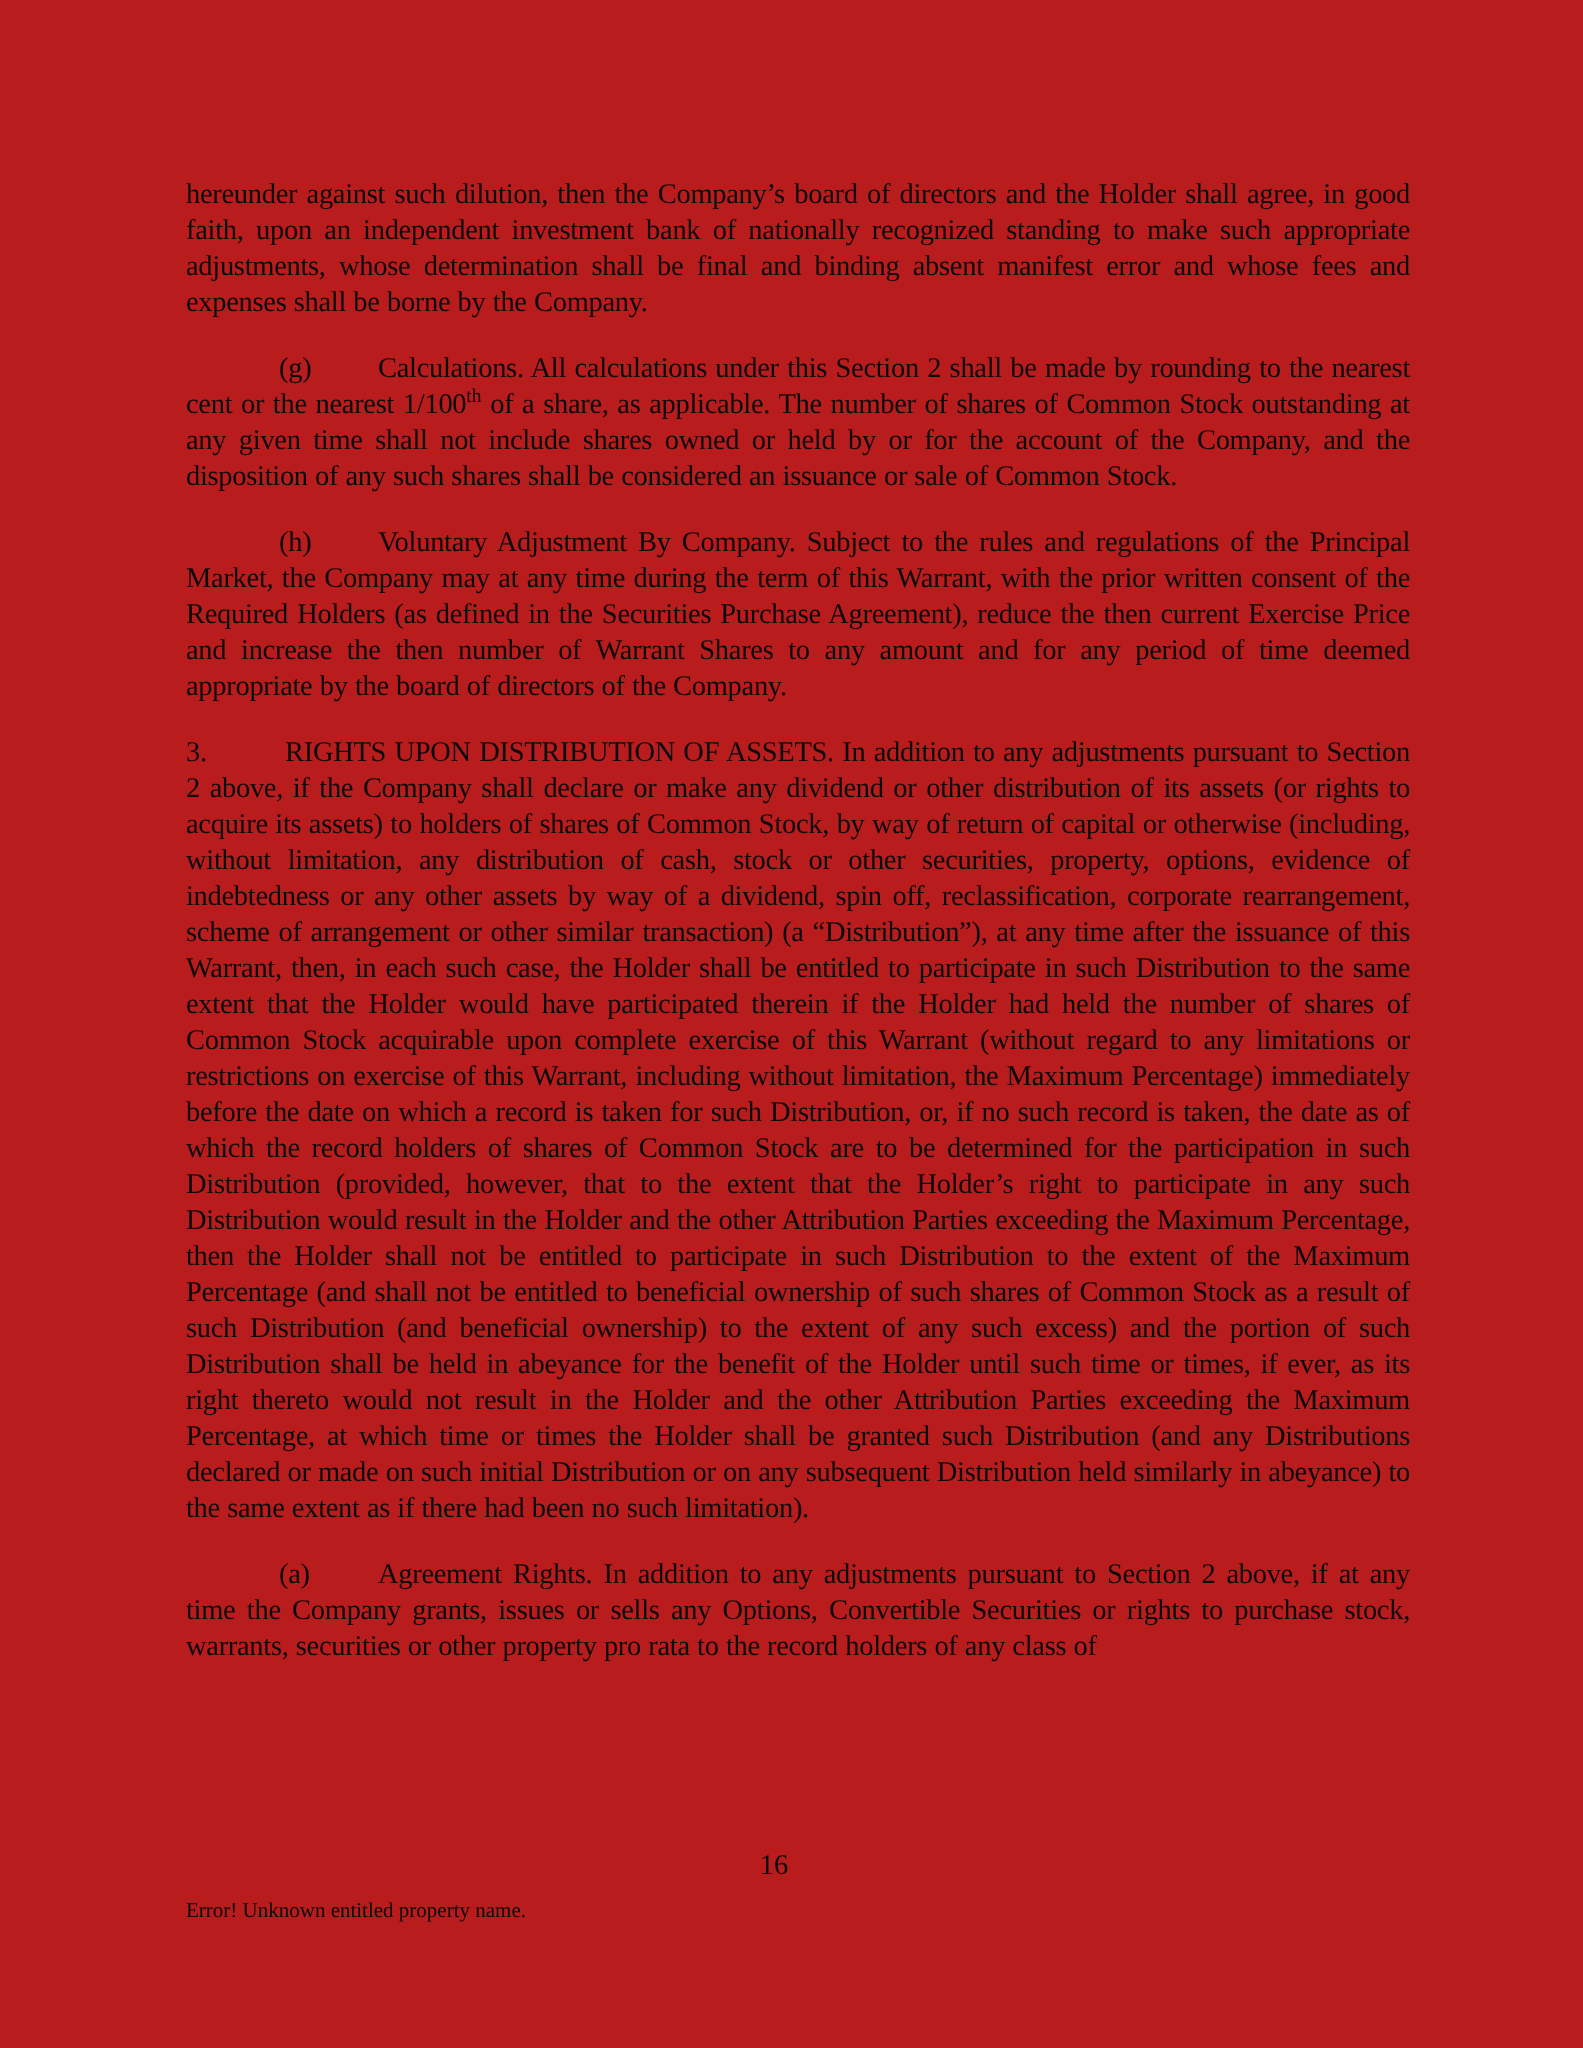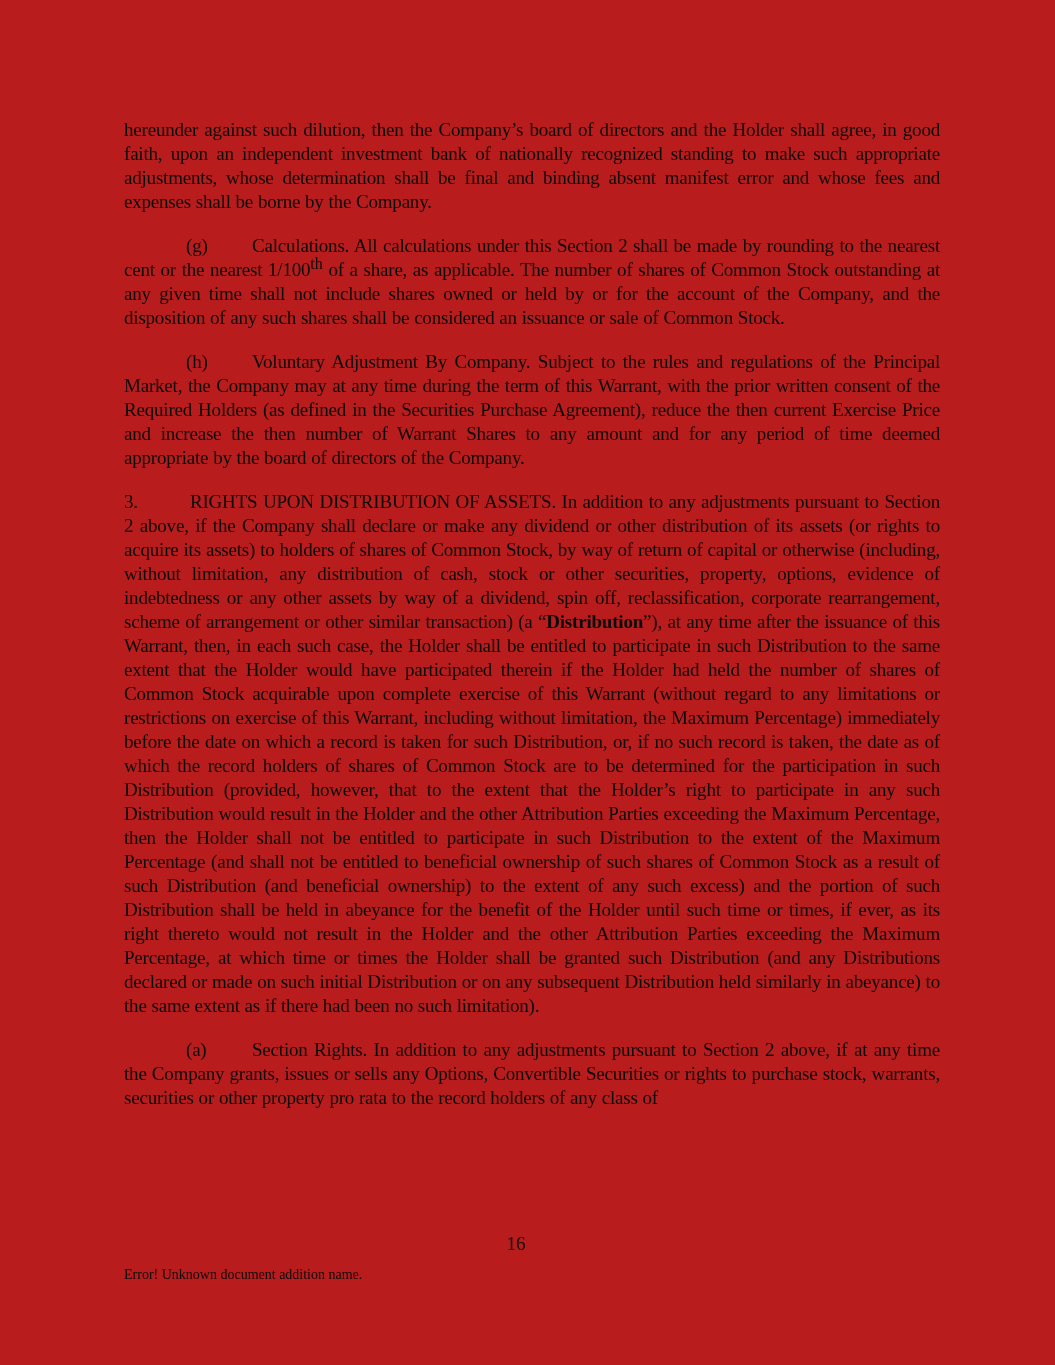--- a/index.html
+++ b/index.html
@@ -22,22 +22,22 @@
     text-align:justify;
     font-size:19px;
     line-height:24px;
     letter-spacing:-0.2px;
     word-spacing:0.3px;
   }
   .para + .para{margin-top:20px;}
   .tab{display:inline-block;width:62px;}
   .lbl{display:inline-block;width:66px;}
   .u{text-underline-offset:3px;}
-  .sup{font-size:16px;vertical-align:super;line-height:0;letter-spacing:0;}
-  .bold-term{font-weight:bold;}
+  .sup{font-size:13px;vertical-align:super;line-height:0;letter-spacing:0;}
+  .bold-term{font-weight:normal;}
   .page-number{
     position:absolute;
     top:1232px;left:108px;width:816px;
     text-align:center;
     font-size:19px;line-height:24px;
   }
   .footer-error{
     position:absolute;
     top:1266px;left:124px;
     font-size:14px;line-height:18px;
@@ -51,19 +51,19 @@
 
     <p class="para"><span>hereunder against such dilution, then the Company’s board of directors and the Holder shall agree, in good faith, upon an independent investment bank of nationally recognized standing to make such appropriate adjustments, whose determination shall be final and binding absent manifest error and whose fees and expenses shall be borne by the Company.</span></p>
 
     <p class="para"><span class="tab"></span><span class="lbl">(g)</span><span class="u">Calculations</span><span>.  All calculations under this Section 2 shall be made by rounding to the nearest cent or the nearest 1/100</span><sup class="sup">th</sup><span> of a share, as applicable.  The number of shares of Common Stock outstanding at any given time shall not include shares owned or held by or for the account of the Company, and the disposition of any such shares shall be considered an issuance or sale of Common Stock.</span></p>
 
     <p class="para"><span class="tab"></span><span class="lbl">(h)</span><span class="u">Voluntary Adjustment By Company</span><span>.  Subject to the rules and regulations of the Principal Market, the Company may at any time during the term of this Warrant, with the prior written consent of the Required Holders (as defined in the Securities Purchase Agreement), reduce the then current Exercise Price and increase the then number of Warrant Shares to any amount and for any period of time deemed appropriate by the board of directors of the Company.</span></p>
 
     <p class="para"><span class="lbl">3.</span><span class="u">RIGHTS UPON DISTRIBUTION OF ASSETS</span><span>.  In addition to any adjustments pursuant to Section 2 above, if the Company shall declare or make any dividend or other distribution of its assets (or rights to acquire its assets) to holders of shares of Common Stock, by way of return of capital or otherwise (including, without limitation, any distribution of cash, stock or other securities, property, options, evidence of indebtedness or any other assets by way of a dividend, spin off, reclassification, corporate rearrangement, scheme of arrangement or other similar transaction) (a “</span><b class="bold-term">Distribution</b><span>”), at any time after the issuance of this Warrant, then, in each such case, the Holder shall be entitled to participate in such Distribution to the same extent that the Holder would have participated therein if the Holder had held the number of shares of Common Stock acquirable upon complete exercise of this Warrant (without regard to any limitations or restrictions on exercise of this Warrant, including without limitation, the Maximum Percentage) immediately before the date on which a record is taken for such Distribution, or, if no such record is taken, the date as of which the record holders of shares of Common Stock are to be determined for the participation in such Distribution (provided, however, that to the extent that the Holder’s right to participate in any such Distribution would result in the Holder and the other Attribution Parties exceeding the Maximum Percentage, then the Holder shall not be entitled to participate in such Distribution to the extent of the Maximum Percentage (and shall not be entitled to beneficial ownership of such shares of Common Stock as a result of such Distribution (and beneficial ownership) to the extent of any such excess) and the portion of such Distribution shall be held in abeyance for the benefit of the Holder until such time or times, if ever, as its right thereto would not result in the Holder and the other Attribution Parties exceeding the Maximum Percentage, at which time or times the Holder shall be granted such Distribution (and any Distributions declared or made on such initial Distribution or on any subsequent Distribution held similarly in abeyance) to the same extent as if there had been no such limitation).</span></p>
 
 
-    <p class="para"><span class="tab"></span><span class="lbl">(a)</span><span class="u">Section Rights</span><span>.  In addition to any adjustments pursuant to Section 2 above, if at any time the Company grants, issues or sells any Options, Convertible Securities or rights to purchase stock, warrants, securities or other property pro rata to the record holders of any class of</span></p>
+    <p class="para"><span class="tab"></span><span class="lbl">(a)</span><span class="u">Agreement Rights</span><span>.  In addition to any adjustments pursuant to Section 2 above, if at any time the Company grants, issues or sells any Options, Convertible Securities or rights to purchase stock, warrants, securities or other property pro rata to the record holders of any class of</span></p>
 
   </div>
 
   <div class="page-number">16</div>
-  <div class="footer-error">Error! Unknown document addition name.</div>
+  <div class="footer-error">Error! Unknown entitled property name.</div>
 </div>
 
 </body></html>

